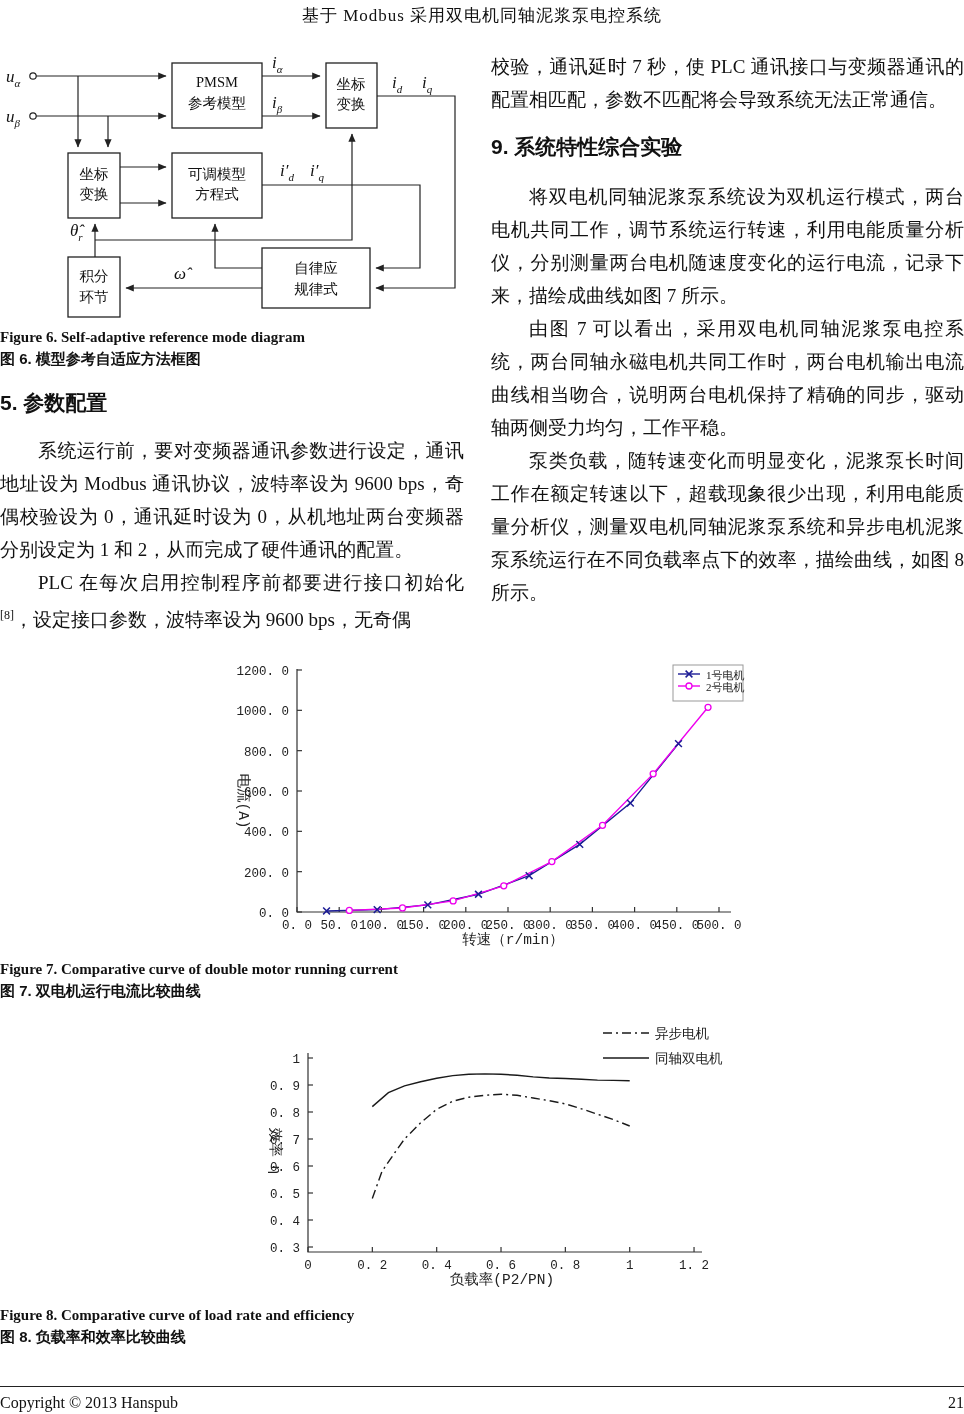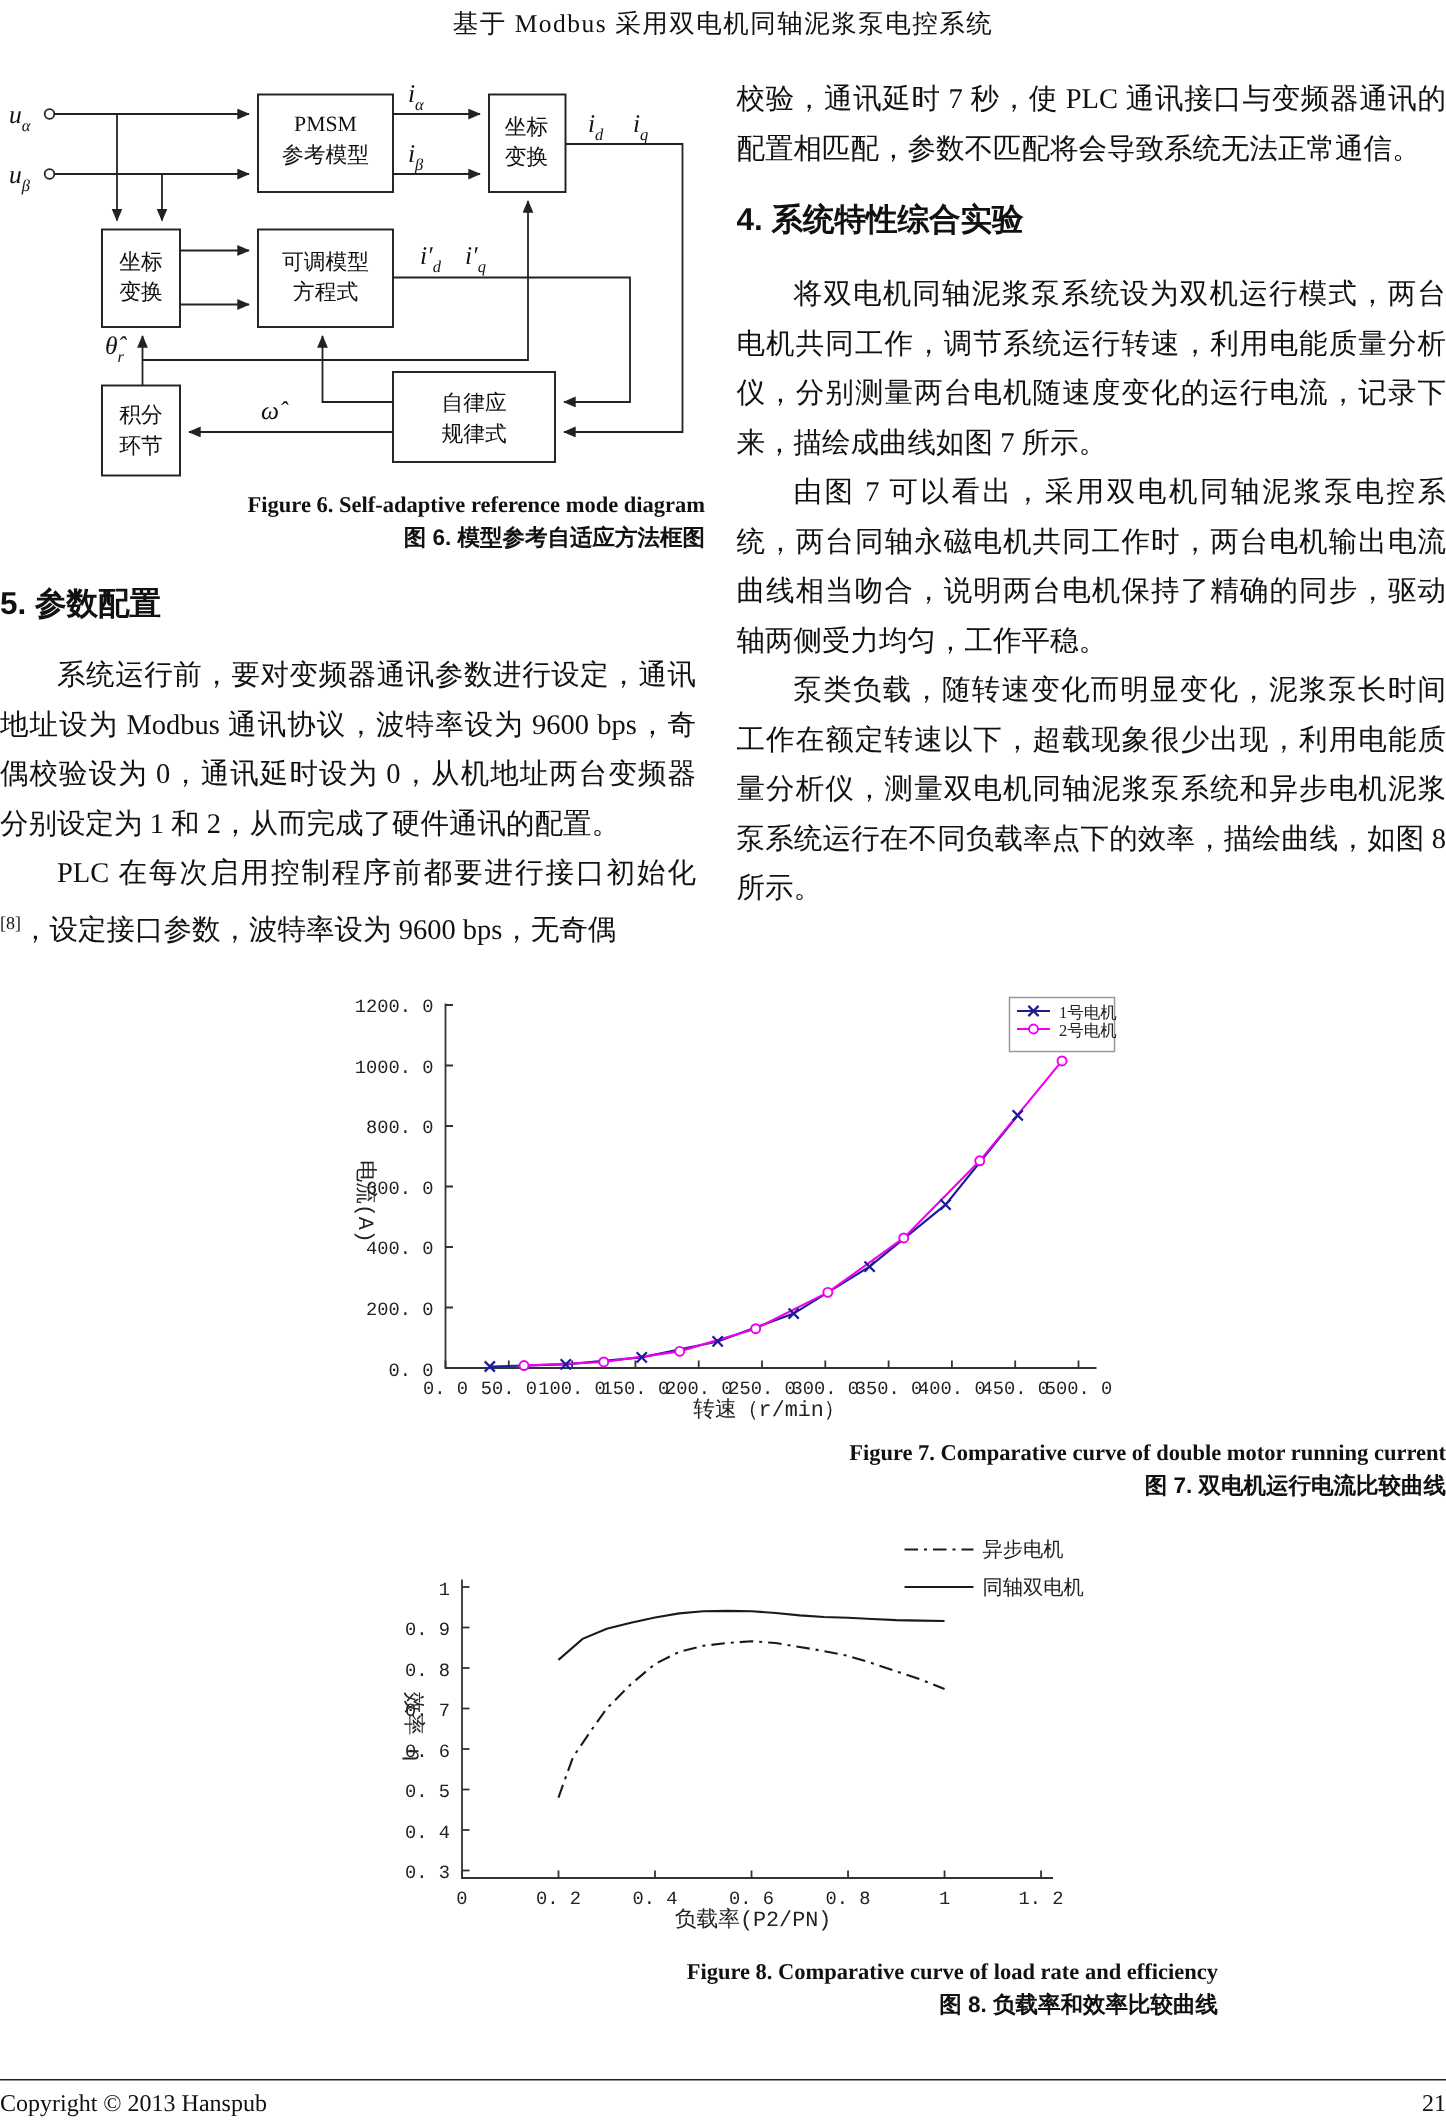--- a/index.html
+++ b/index.html
@@ -4,21 +4,21 @@
 <style>
   html,body{margin:0;padding:0;background:#fff;}
   .page{position:relative;width:964px;height:1414px;background:#fff;overflow:hidden;
         font-family:"Liberation Serif","DejaVu Serif",serif;color:#111;}
   .header{position:absolute;top:4px;left:0;width:100%;text-align:center;
           font-size:17px;letter-spacing:1px;}
   .fig6{position:absolute;left:0;top:45px;}
   .fig6cap{position:absolute;top:326px;left:0;width:470px;}
   .fig7cap{position:absolute;top:958px;left:0;width:964px;}
   .fig8cap{position:absolute;top:1304px;left:0;width:812px;}
-  .cap{text-align:right;font-weight:bold;}
+  .cap{text-align:left;font-weight:bold;}
   .cap-en{font-size:15px;line-height:22px;font-family:"Liberation Serif",serif;}
   .cap-zh{font-size:15px;line-height:22px;font-family:"Liberation Sans",sans-serif;}
   .col{position:absolute;font-size:19px;line-height:33px;text-align:justify;}
   .col p{margin:0;}
   .indent{text-indent:2em;}
   .left{left:0;top:388px;width:464px;}
   .right{left:491px;top:50px;width:473px;}
   .col h2{font-family:"Liberation Sans","DejaVu Sans",sans-serif;font-size:21px;line-height:30px;}
   .left h2{margin:0 0 16px 0;}
   .right h2{margin:16px 0 18px 0;}
@@ -109,21 +109,21 @@
   </div>
 
   <div class="col left">
     <h2>5. 参数配置</h2>
     <p class="indent">系统运行前，要对变频器通讯参数进行设定，通讯地址设为 Modbus 通讯协议，波特率设为 9600 bps，奇偶校验设为 0，通讯延时设为 0，从机地址两台变频器分别设定为 1 和 2，从而完成了硬件通讯的配置。</p>
     <p class="indent"><span>PLC 在每次启用控制程序前都要进行接口初始化</span><sup>[8]</sup><span>，设定接口参数，波特率设为 9600  bps，无奇偶</span></p>
   </div>
 
   <div class="col right">
     <p>校验，通讯延时 7 秒，使 PLC 通讯接口与变频器通讯的配置相匹配，参数不匹配将会导致系统无法正常通信。</p>
-    <h2>4. 系统特性综合实验</h2>
+    <h2>9. 系统特性综合实验</h2>
     <p class="indent">将双电机同轴泥浆泵系统设为双机运行模式，两台电机共同工作，调节系统运行转速，利用电能质量分析仪，分别测量两台电机随速度变化的运行电流，记录下来，描绘成曲线如图 7 所示。</p>
     <p class="indent">由图 7 可以看出，采用双电机同轴泥浆泵电控系统，两台同轴永磁电机共同工作时，两台电机输出电流曲线相当吻合，说明两台电机保持了精确的同步，驱动轴两侧受力均匀，工作平稳。</p>
     <p class="indent">泵类负载，随转速变化而明显变化，泥浆泵长时间工作在额定转速以下，超载现象很少出现，利用电能质量分析仪，测量双电机同轴泥浆泵系统和异步电机泥浆泵系统运行在不同负载率点下的效率，描绘曲线，如图 8 所示。</p>
   </div>
 
   <svg id="chart7" class="chart7" width="530" height="300" viewBox="0 0 530 300">
       <g stroke="#333" stroke-width="1.2" fill="none">
         <path d="M72,14 V257 H506"></path>
         <line x1="72" y1="257" x2="72" y2="252"></line>
         <line x1="114.19999999999999" y1="257" x2="114.19999999999999" y2="252"></line>

